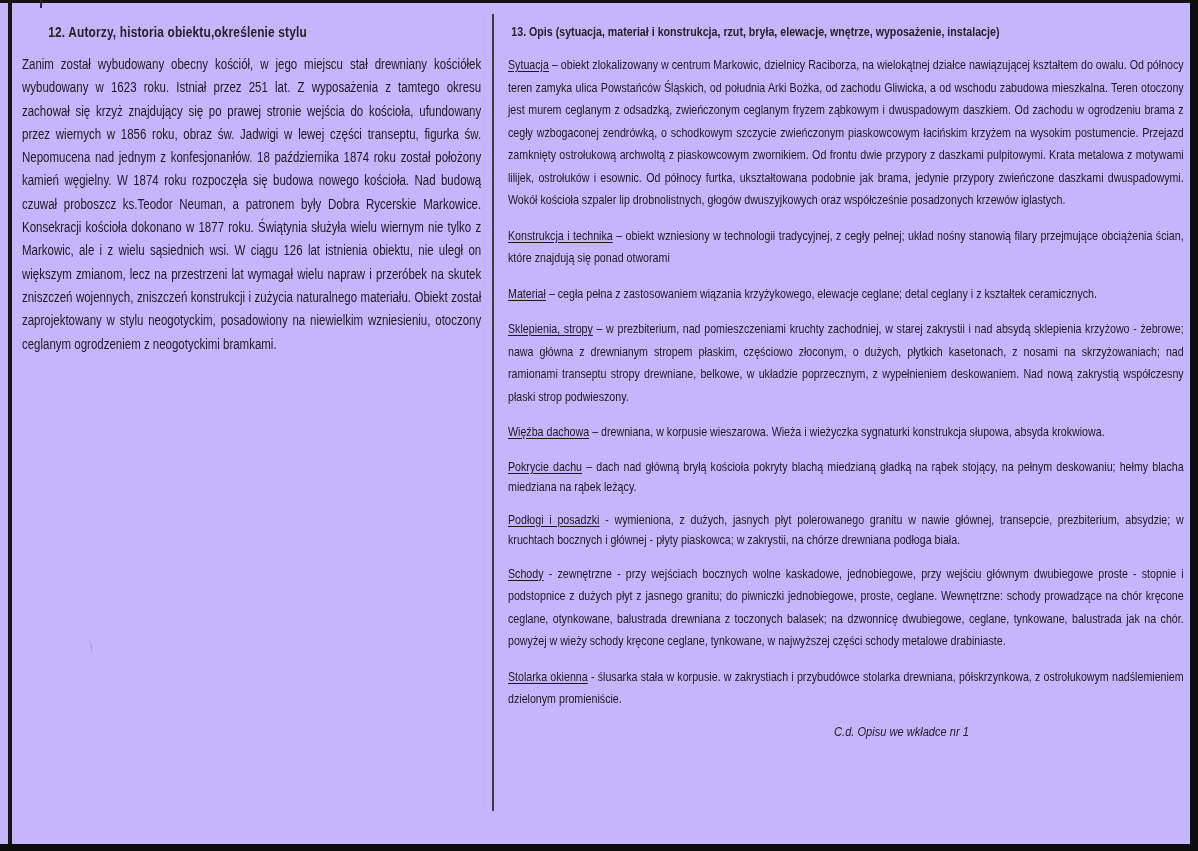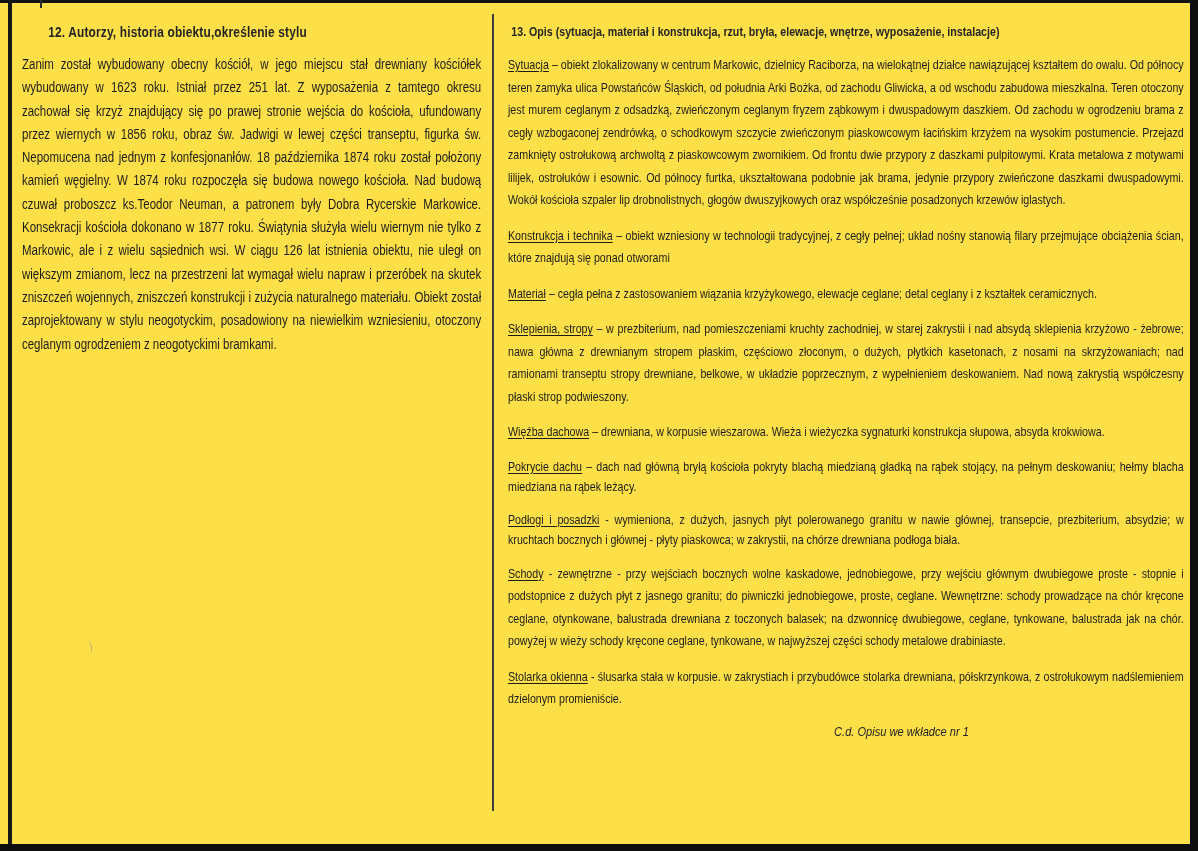--- a/index.html
+++ b/index.html
@@ -1,20 +1,20 @@
 <!DOCTYPE html>
 <html><head>
 <meta charset="utf-8">
 <style>
   html, body { margin: 0; padding: 0; background: #e8e8e6; }
   .page {
     position: relative;
     width: 1198px;
     height: 851px;
-    background: #fde047;
+    background: #c4b5fd;
     font-family: "Liberation Sans", sans-serif;
     color: #1d1d1d;
     overflow: hidden;
   }
   
   .border-top    { position:absolute; left:0;    top:0;    width:1198px; height:3px;  background:#121212; }
   .border-left   { position:absolute; left:8px;  top:0;    width:4px;    height:851px; background:#161616; }
   .border-right  { position:absolute; left:1190px; top:0;  width:8px;    height:851px; background:#0d0d0d; }
   .border-bottom { position:absolute; left:0;    top:844px; width:1198px; height:7px; background:#0d0d0d; }
   .column-divider{ position:absolute; left:492px; top:14px; width:2px;   height:797px; background:#3c3c3c; }

